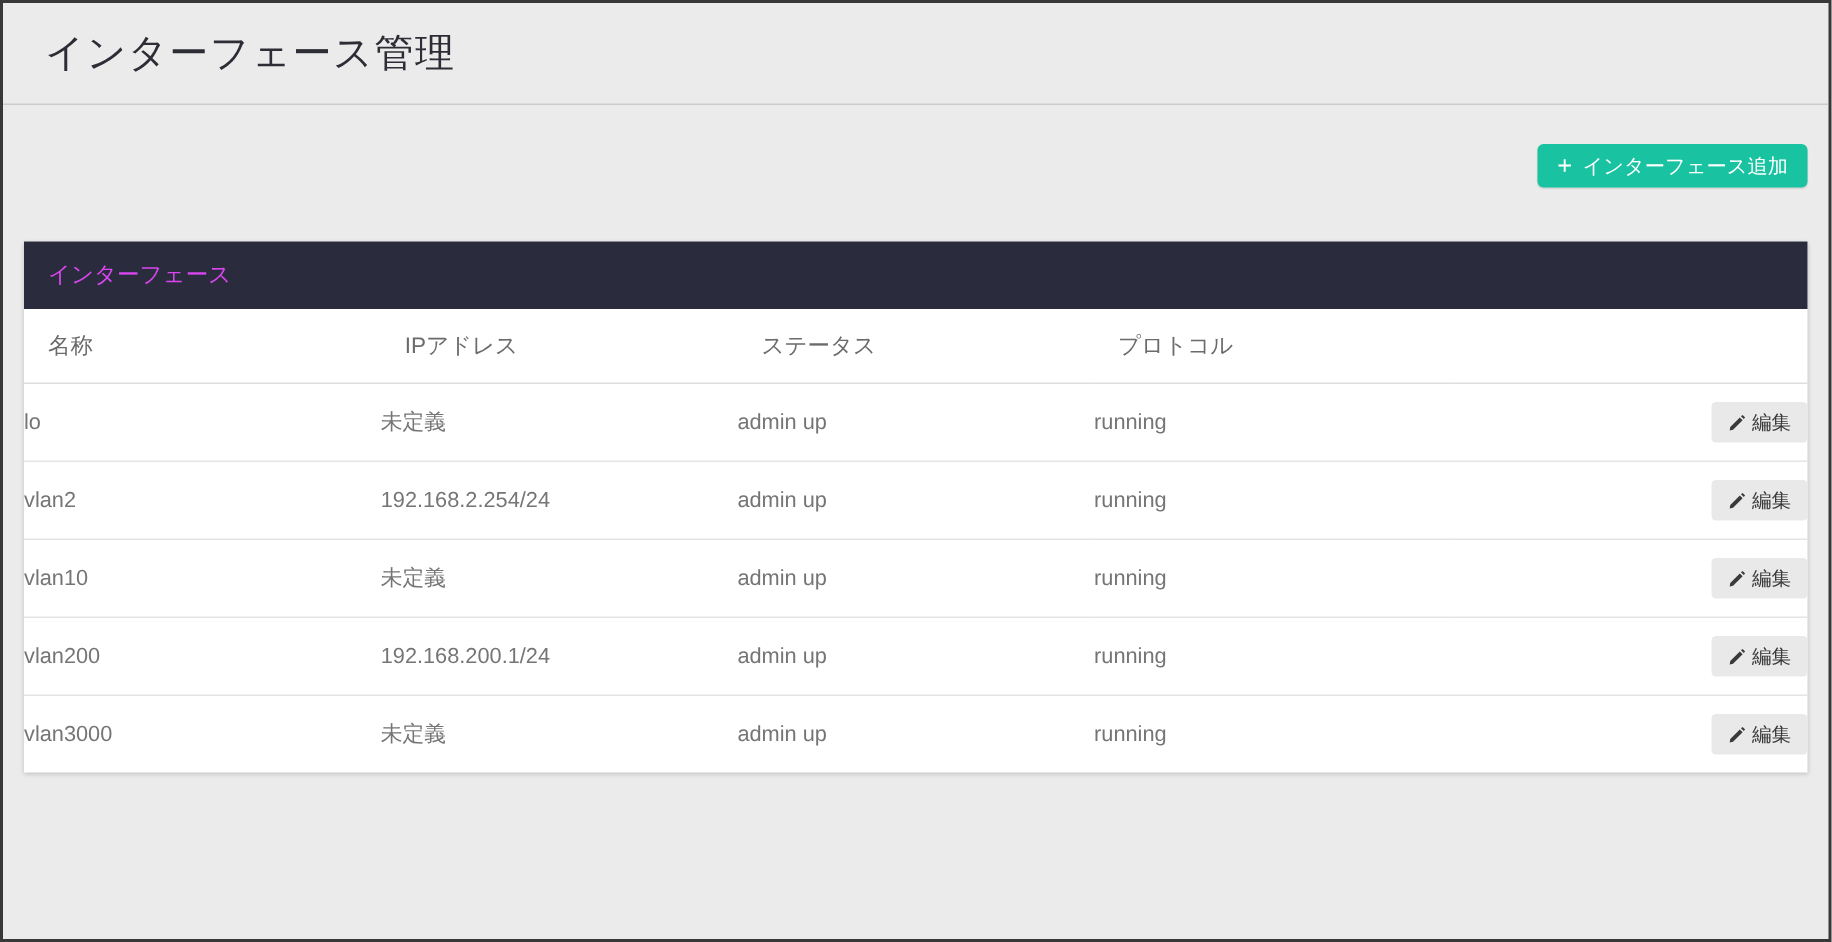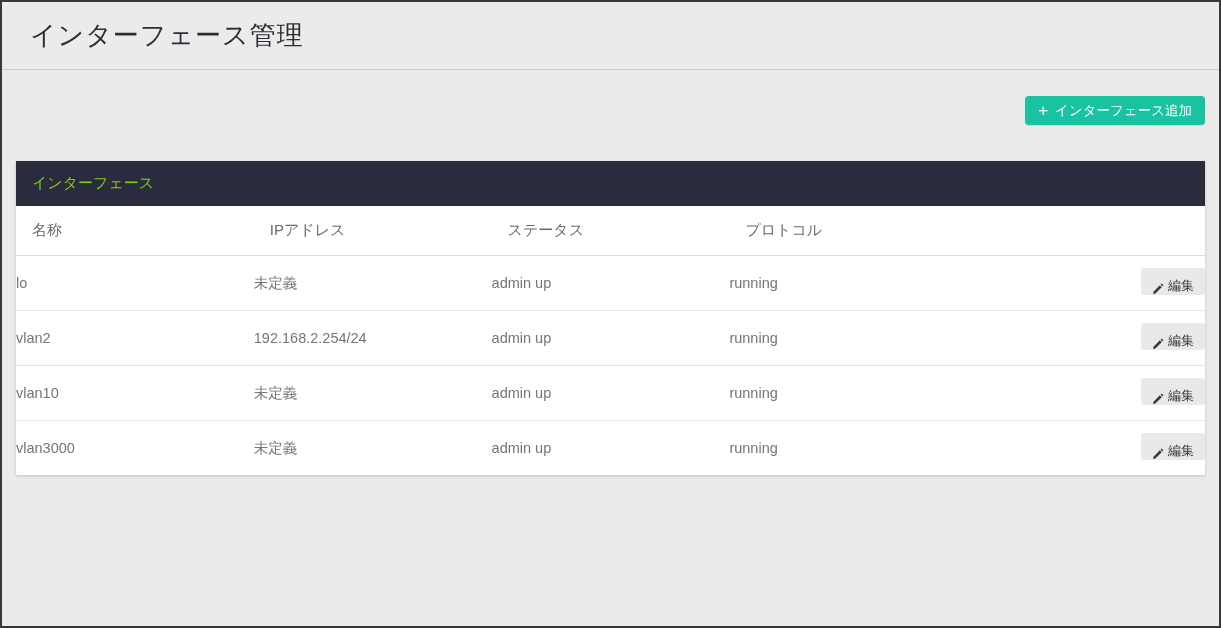--- a/index.html
+++ b/index.html
@@ -49,21 +49,21 @@
     line-height: 1;
     font-weight: 400;
   }
   .panel {
     margin: 36px 14px 0 14px;
     background: #ffffff;
     box-shadow: 0 1px 3px rgba(0,0,0,0.18);
   }
   .panel-header {
     background: #2a2c3d;
-    color: #84cc16;
+    color: #d946ef;
     height: 45px;
     display: flex;
     align-items: center;
     padding: 0 16px;
     font-size: 15px;
   }
   table {
     width: 100%;
     border-collapse: collapse;
     table-layout: fixed;
@@ -93,21 +93,21 @@
   .edit-btn {
     background: #e9e9e9;
     border: none;
     border-radius: 3px;
     height: 27px;
     padding: 0 11px;
     font-size: 13px;
     font-family: inherit;
     color: #3a3a3a;
     display: inline-flex;
-    align-items: flex-end;
+    align-items: center;
     gap: 4px;
     cursor: pointer;
   }
   .edit-btn svg { display: block; }
 </style>
 </head>
 <body>
 
 <div class="page-header">
   <h1 class="page-title">インターフェース管理</h1>
@@ -188,20 +188,36 @@
           <svg width="12" height="12" viewBox="0 0 16 16">
             <path d="M2 11.5 L10.5 3 L13 5.5 L4.5 14 L1.5 14.6 Z M11.5 2 L13 0.8 L15.2 3 L14 4.5 Z" fill="#3a3a3a"></path>
           </svg>
         </span>
         <span>編集</span>
       </button>
     </td>
   </tr>
 
 
+  <tr>
+    <td>vlan200</td>
+    <td>192.168.200.1/24</td>
+    <td>admin up</td>
+    <td>running</td>
+    <td class="action-cell">
+      <button class="edit-btn">
+        <span>
+          <svg width="12" height="12" viewBox="0 0 16 16">
+            <path d="M2 11.5 L10.5 3 L13 5.5 L4.5 14 L1.5 14.6 Z M11.5 2 L13 0.8 L15.2 3 L14 4.5 Z" fill="#3a3a3a"></path>
+          </svg>
+        </span>
+        <span>編集</span>
+      </button>
+    </td>
+  </tr>
 
   <tr>
     <td>vlan3000</td>
     <td>未定義</td>
     <td>admin up</td>
     <td>running</td>
     <td class="action-cell">
       <button class="edit-btn">
         <span>
           <svg width="12" height="12" viewBox="0 0 16 16">

